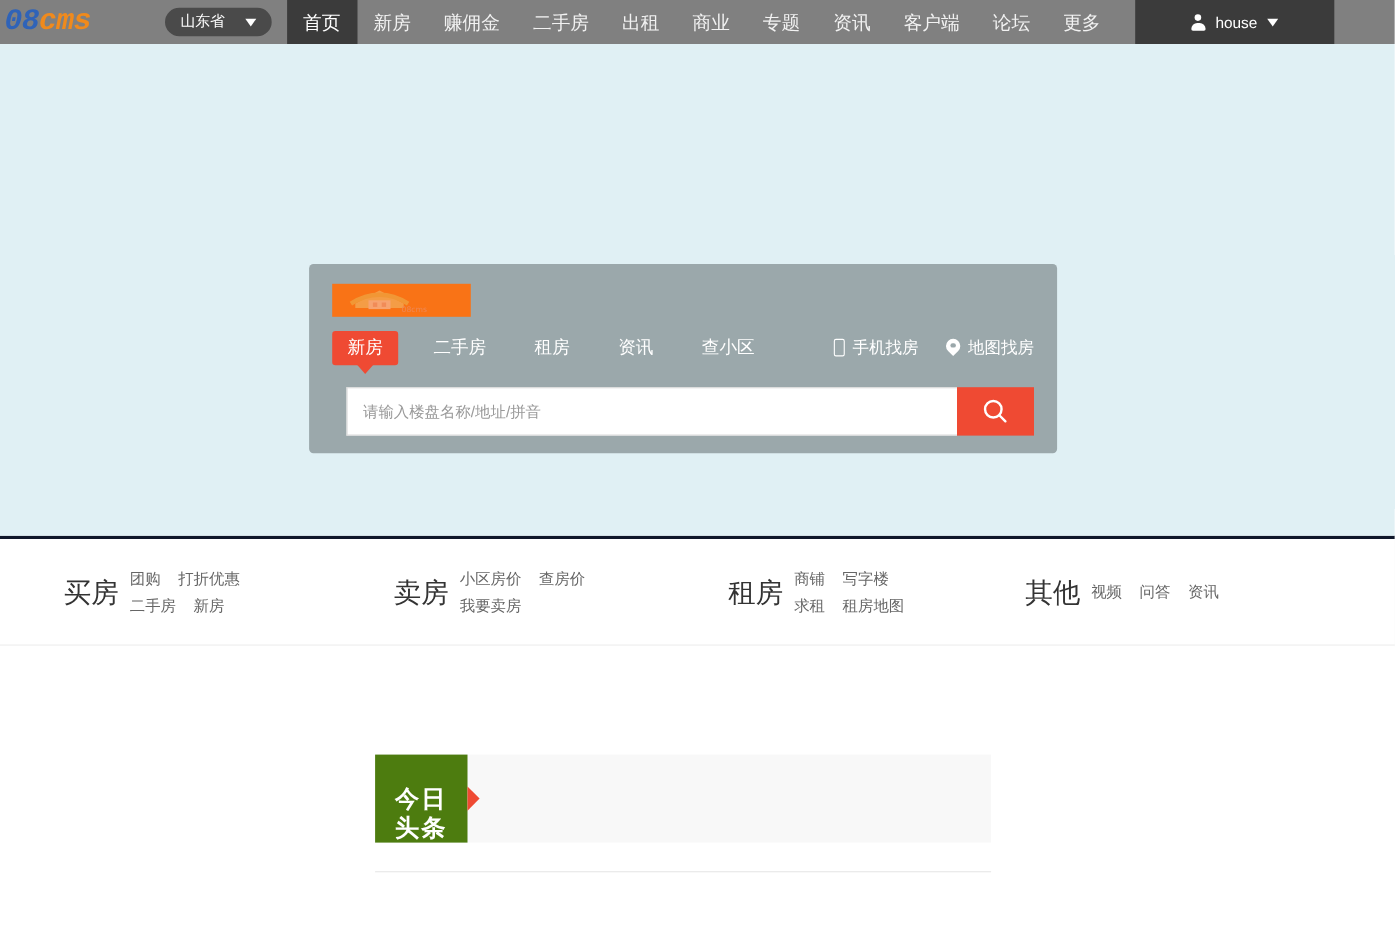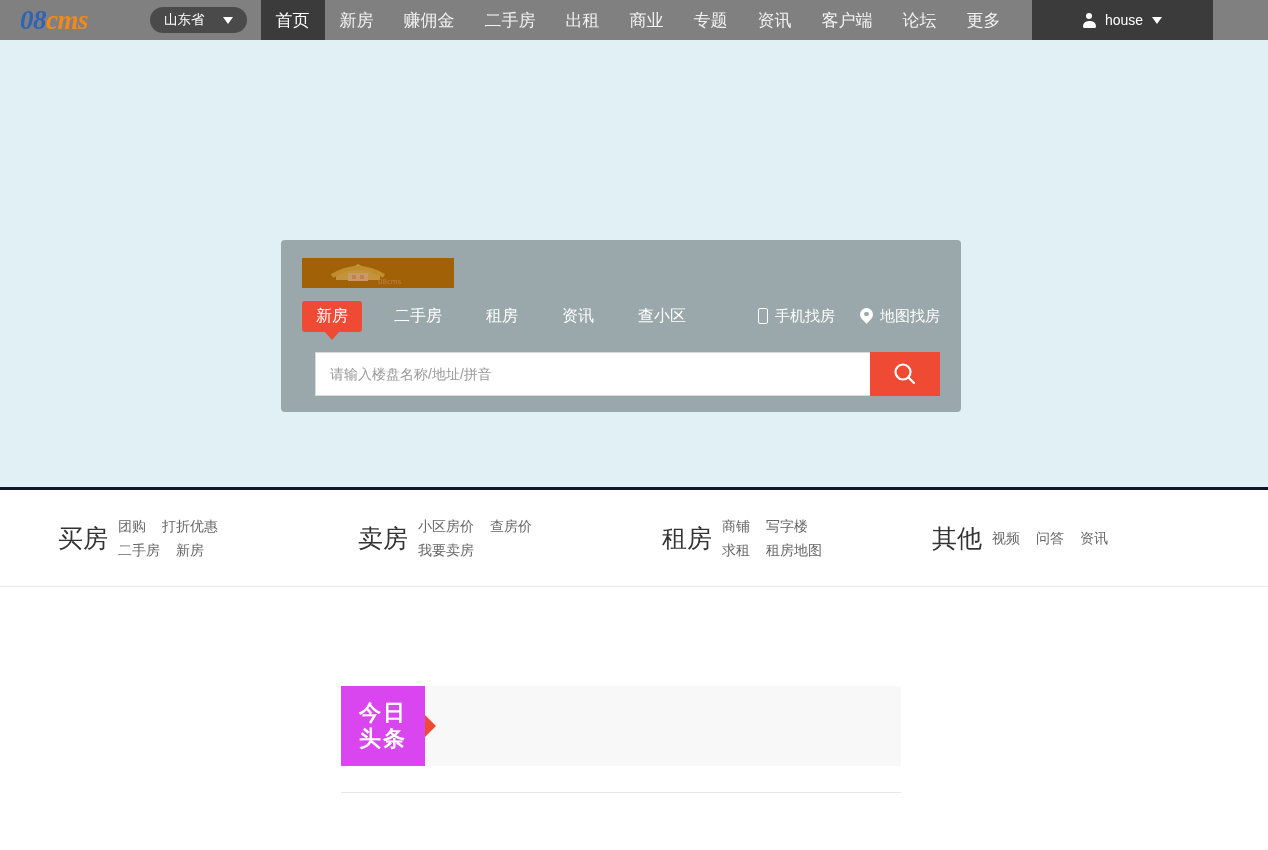--- a/index.html
+++ b/index.html
@@ -18,22 +18,22 @@
     height: 40px;
     background: #808080;
     display: flex;
     align-items: stretch;
     width: 1268px;
   }
   .logo {
     width: 150px;
     display: flex;
     align-items: center;
-    padding-left: 20px;
-    font-family: Liberation Serif, serif;
+    padding-left: 4px;
+    font-family: Liberation Mono, monospace;
     font-size: 27px;
     font-style: italic;
     font-weight: bold;
     letter-spacing: -0.5px;
   }
   .logo .l-blue { color: #2f63b8; }
   .logo .l-orange { color: #f08a1c; }
 
   .city-pill {
     align-self: center;
@@ -112,23 +112,23 @@
     position: absolute;
     left: 281px;
     top: 200px;
     width: 680px;
     height: 172px;
     background: #9ba8ab;
     border-radius: 4px;
     padding: 18px 21px 0 21px;
   }
   .panel-logo {
-    width: 152px;
+    width: 126px;
     height: 30px;
-    background: #a16207;
+    background: #f97316;
     display: flex;
     align-items: center;
     justify-content: center;
     overflow: hidden;
   }
   .panel-logo svg { opacity: 0.45; }
 
   .tabs-row {
     margin-top: 13px;
     display: flex;
@@ -288,29 +288,29 @@
   .headline-box {
     position: relative;
     height: 80px;
     background: #f8f8f8;
     display: flex;
     align-items: stretch;
   }
   .headline-badge {
     position: relative;
     width: 84px;
-    background: #d946ef;
+    background: #4d7c0f;
     color: #ffffff;
     font-size: 22px;
     font-weight: bold;
     line-height: 26px;
     display: flex;
     flex-direction: column;
     align-items: center;
-    justify-content: center;
+    justify-content: flex-end;
     letter-spacing: 2px;
   }
   .headline-badge::after {
     content: "";
     position: absolute;
     right: -11px;
     top: 50%;
     transform: translateY(-50%);
     width: 0; height: 0;
     border-top: 11px solid transparent;

